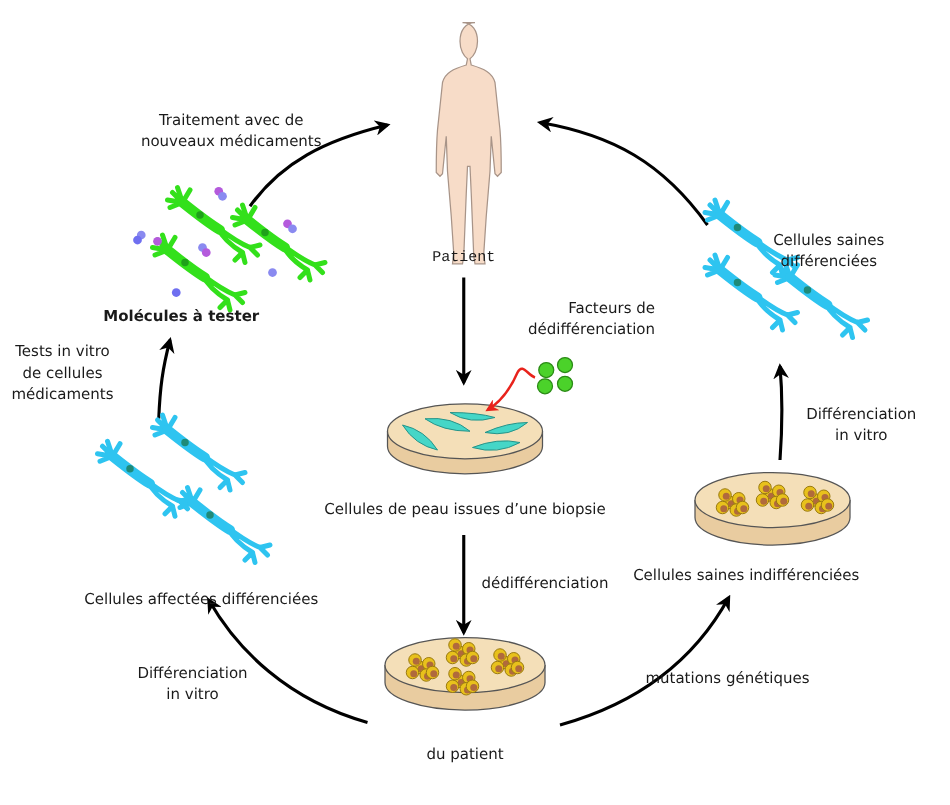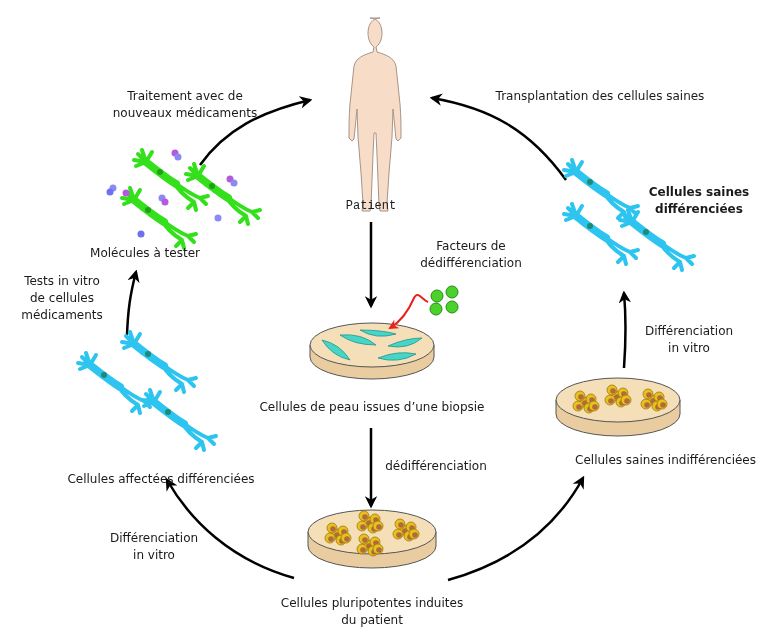--- a/index.html
+++ b/index.html
@@ -199,58 +199,57 @@
     <circle cx="141" cy="234" r="3.5" fill="#6f6ff0"></circle>
   </g>
 </svg>
 
 <div class="lbl" style="left:338px;top:198px;width:66px;font-family:Liberation Mono, monospace;">
     <span>Patient</span>
   </div>
 <div class="lbl" style="left:250px;top:399px;width:244px;">
     <span>Cellules de peau issues d’une biopsie</span>
   </div>
-<div class="lbl" style="left:402px;top:238px;width:138px;">
+<div class="lbl" style="left:386px;top:238px;width:138px;text-align:right;">
     <span>Facteurs de</span>
     <span>dédifférenciation</span>
   </div>
 <div class="lbl" style="left:262px;top:595px;width:220px;">
-    <span>Cellules pluripotentes induites</span>
     <span>du patient</span>
   </div>
-<div class="lbl" style="left:538px;top:452px;width:218px;text-align:right;">
+<div class="lbl" style="left:488px;top:452px;width:218px;">
     <span>Cellules saines indifférenciées</span>
   </div>
-<div class="lbl" style="left:644px;top:184px;width:110px;font-weight:bold;">
+<div class="lbl" style="left:608px;top:184px;width:110px;">
     <span>Cellules saines</span>
     <span>différenciées</span>
   </div>
 <div class="lbl" style="left:56px;top:471px;width:210px;">
     <span>Cellules affectées différenciées</span>
   </div>
-<div class="lbl" style="left:80px;top:245px;width:130px;">
+<div class="lbl" style="left:80px;top:245px;width:130px;font-weight:bold;">
     <span>Molécules à tester</span>
   </div>
 <div class="lbl" style="left:376px;top:458px;width:120px;">
     <span>dédifférenciation</span>
   </div>
 <div class="lbl" style="left:512px;top:534px;width:140px;">
+    <span>mutations génétiques</span>
   </div>
 <div class="lbl" style="left:634px;top:323px;width:110px;">
     <span>Différenciation</span>
     <span>in vitro</span>
   </div>
 <div class="lbl" style="left:480px;top:88px;width:240px;">
-    <span>Transplantation des cellules saines</span>
   </div>
 <div class="lbl" style="left:96px;top:530px;width:116px;">
     <span>Différenciation</span>
     <span>in vitro</span>
   </div>
-<div class="lbl" style="left:12px;top:273px;width:100px;">
+<div class="lbl" style="left:0;top:273px;width:100px;">
     <span>Tests in vitro</span>
     <span>de cellules</span>
     <span>médicaments</span>
   </div>
 <div class="lbl" style="left:100px;top:88px;width:170px;">
     <span>Traitement avec de</span>
     <span>nouveaux médicaments</span>
   </div>
 
 </body></html>

